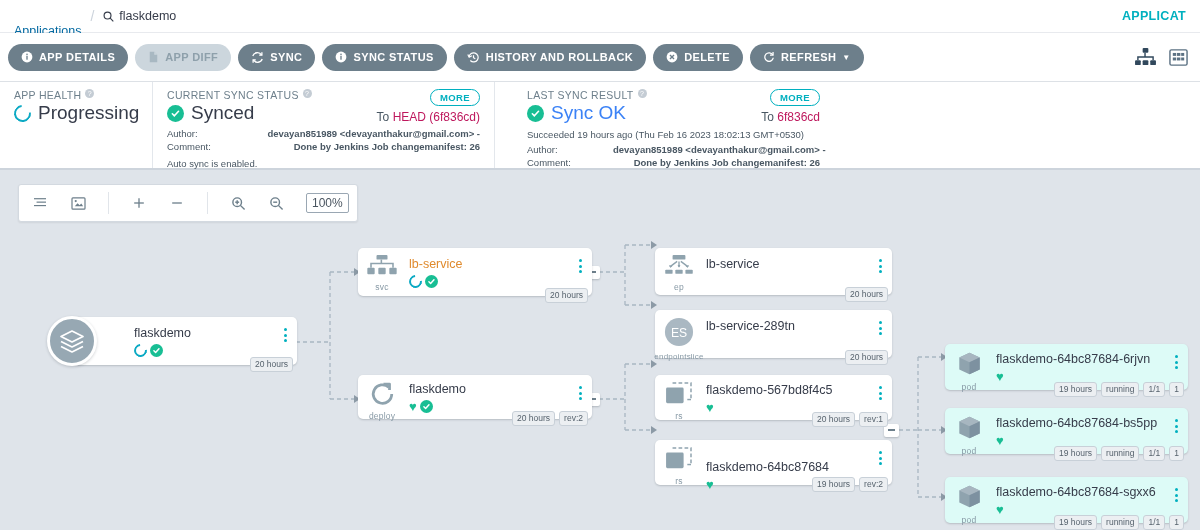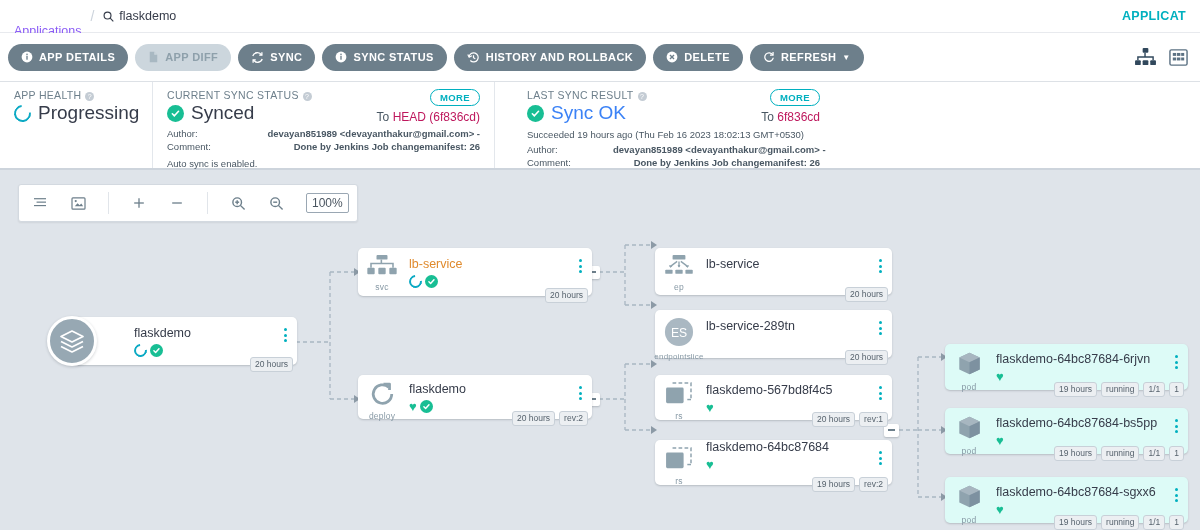--- a/index.html
+++ b/index.html
@@ -13,21 +13,21 @@
   .page { position: relative; width: 1200px; height: 530px; }
 
   
   .topbar {
     position: absolute; top: 0; left: 0; width: 1200px; height: 33px;
     background: #fff;
     display: flex; align-items: center;
     padding: 0 14px;
     border-bottom: 1px solid #e8eaee;
   }
-  .crumb-link { color: #8b5cf6; font-size: 12.5px; cursor: pointer; margin-top: 30px; }
+  .crumb-link { color: #0369a1; font-size: 12.5px; cursor: pointer; margin-top: 30px; }
   .crumb-sep { color: #ccd3dc; margin: 0 9px; font-size: 14px; }
   .crumb-search { display: flex; align-items: center; gap: 5px; font-size: 12.5px; color: #363c4a; }
   .crumb-search svg { display:block; }
   .topbar-right {
     margin-left: auto; color: #00b0bf; font-size: 12.5px;
     font-weight: bold; letter-spacing: .3px;
     white-space: nowrap; overflow: hidden;
   }
 
   
@@ -57,21 +57,21 @@
     position: absolute; top: 82px; left: 0; width: 1200px; height: 88px;
     background: #fff; display: flex;
     border-bottom: 2px solid #cdd4dc;
   }
   .spanel { padding: 7px 14px 0 14px; position: relative; }
   .spanel.p1 { width: 152px; }
   .spanel.p2 { width: 342px; border-left: 1px solid #e3e7ec; }
   .spanel.p3 { width: 340px; border-left: 1px solid #e3e7ec; padding-left: 32px; }
   .sp-title {
     font-size: 10.5px; color: #6d7f8b; letter-spacing: .3px;
-    display: flex; align-items: flex-end; gap: 4px;
+    display: flex; align-items: flex-start; gap: 4px;
   }
   .qmark {
     width: 9px; height: 9px; border-radius: 50%;
     background: #c4ccd4; color: #fff; font-size: 7px;
     display: inline-flex; align-items: center; justify-content: center;
     line-height: 1;
   }
   .sp-main { display: flex; align-items: center; gap: 7px; margin-top: 1px; }
   .sp-main .lbl { font-size: 19px; font-weight: 300; }
   .sp-main .lbl.teal { color: #3b82f6; }
@@ -661,21 +661,21 @@
       <div class="node-icon">
         <span>
           <svg width="28" height="24" viewBox="0 0 30 26" fill="none">
             <path d="M8 1h20v18" stroke="#8fa3ae" stroke-width="1.6" stroke-dasharray="4 2.5"></path>
             <path d="M28 19h-4" stroke="#8fa3ae" stroke-width="1.6" stroke-dasharray="4 2.5"></path>
             <rect x="1" y="6" width="19" height="17" rx="1.5" fill="#8fa3ae"></rect>
           </svg>
         </span>
         <span class="node-kind">rs</span>
       </div>
-      <div class="node-body" style="padding-top:0;">
+      <div class="node-body" style="padding-top:20px;">
         <div class="node-title">flaskdemo-64bc87684</div>
         <div class="node-health">
           <span class="h-heart">♥</span>
         </div>
       </div>
       <div class="kebab">
           <i></i>
           <i></i>
           <i></i>
         </div>

